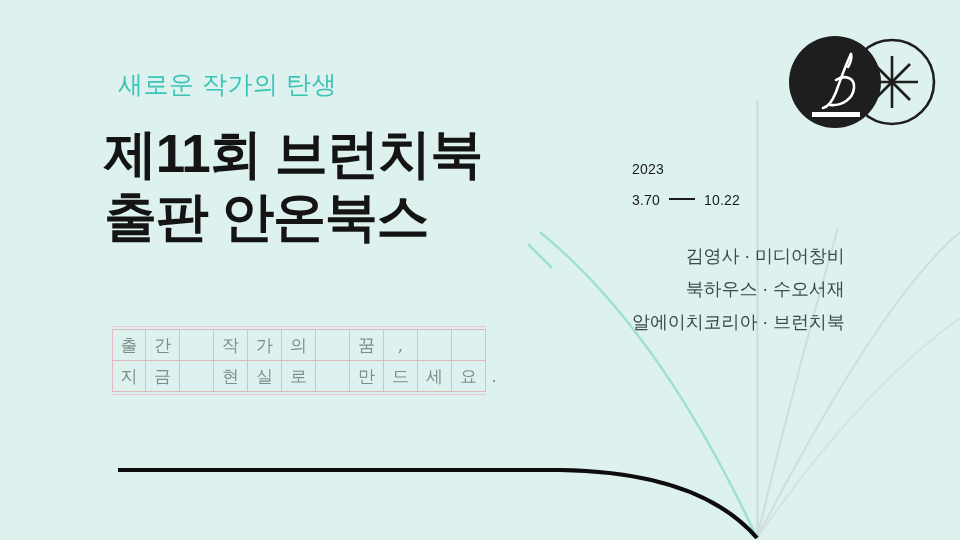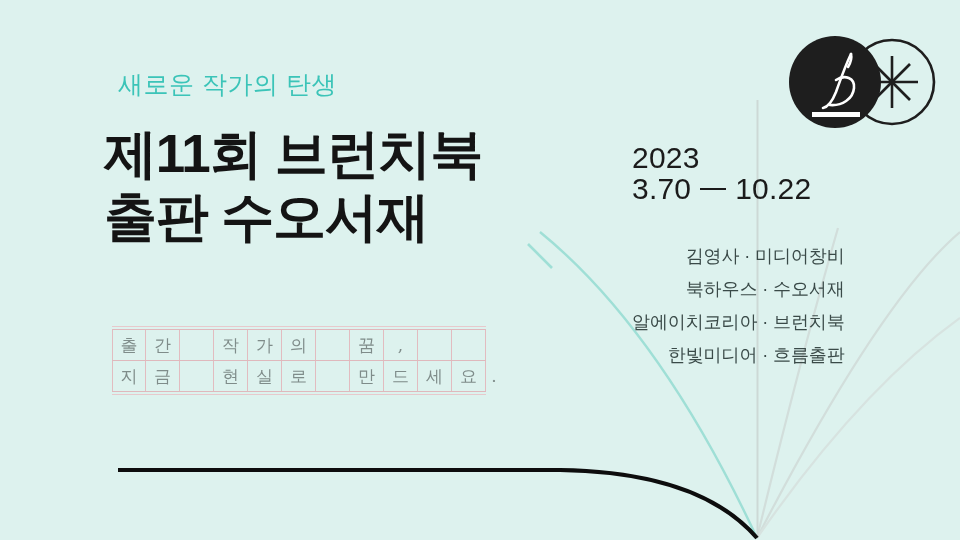--- a/index.html
+++ b/index.html
@@ -44,22 +44,22 @@
     font-size:17px;color:#7f8c8a;font-weight:400;
     font-family:"DejaVu Serif","Liberation Serif",serif;
   }
   .gp-row .gp-cell:first-child{border-left:1px solid #e2bcc0;}
   .gp-mid{width:374px;height:1px;background:#dfb8bc;}
   .gp-bot{width:374px;height:1px;background:#dfb8bc;margin-top:0;}
   .gp-bot2{width:374px;height:1px;background:#e7c9cc;margin-top:2px;}
 
   
   #dates{
-    position:absolute;left:632px;top:142px;
-    color:#1b1b1b;font-size:30px;line-height:31px;font-weight:400;
+    position:absolute;left:632px;top:154px;
+    color:#1b1b1b;font-size:14px;line-height:31px;font-weight:400;
     letter-spacing:.2px;white-space:nowrap;
   }
   #dates .dl{display:block;}
   .emdash{display:inline-block;width:26px;height:2px;background:#1b1b1b;
           vertical-align:middle;margin:0 9px 4px 9px;}
 
   #publishers{
     position:absolute;left:632px;top:240px;
     color:#3a4a48;font-size:18px;line-height:33px;font-weight:400;
     letter-spacing:-.1px;white-space:nowrap;text-align:right;
@@ -104,21 +104,21 @@
 
       <path d="M 47 44 C 56 38 66 42 65 52 C 64 63 53 70 41 69"></path>
     </g>
     <rect x="23" y="76" width="48" height="5" fill="#ffffff"></rect>
   </svg>
 
   <div id="subtitle">새로운 작가의 탄생</div>
 
   <div id="title">
     <span class="tl">제11회 브런치북</span>
-    <span class="tl">출판 수오서재</span>
+    <span class="tl">출판 안온북스</span>
   </div>
 
   <div id="grid">
     <div class="gp-rule thin"></div>
     <div class="gp-rule"></div>
     <div class="gp-row" id="gridRow1">
         <div class="gp-cell">출</div>
         <div class="gp-cell">간</div>
         <div class="gp-cell"></div>
         <div class="gp-cell">작</div>
@@ -153,16 +153,15 @@
     <span class="dl">2023</span>
     <span class="dl">
       <span>3.70</span><span class="emdash"></span><span>10.22</span>
     </span>
   </div>
 
   <div id="publishers">
       <span class="pl">김영사 · 미디어창비</span>
       <span class="pl">북하우스 · 수오서재</span>
       <span class="pl">알에이치코리아 · 브런치북</span>
-      <span class="pl">한빛미디어 · 흐름출판</span>
     </div>
 
 </div>
 
 </body></html>

